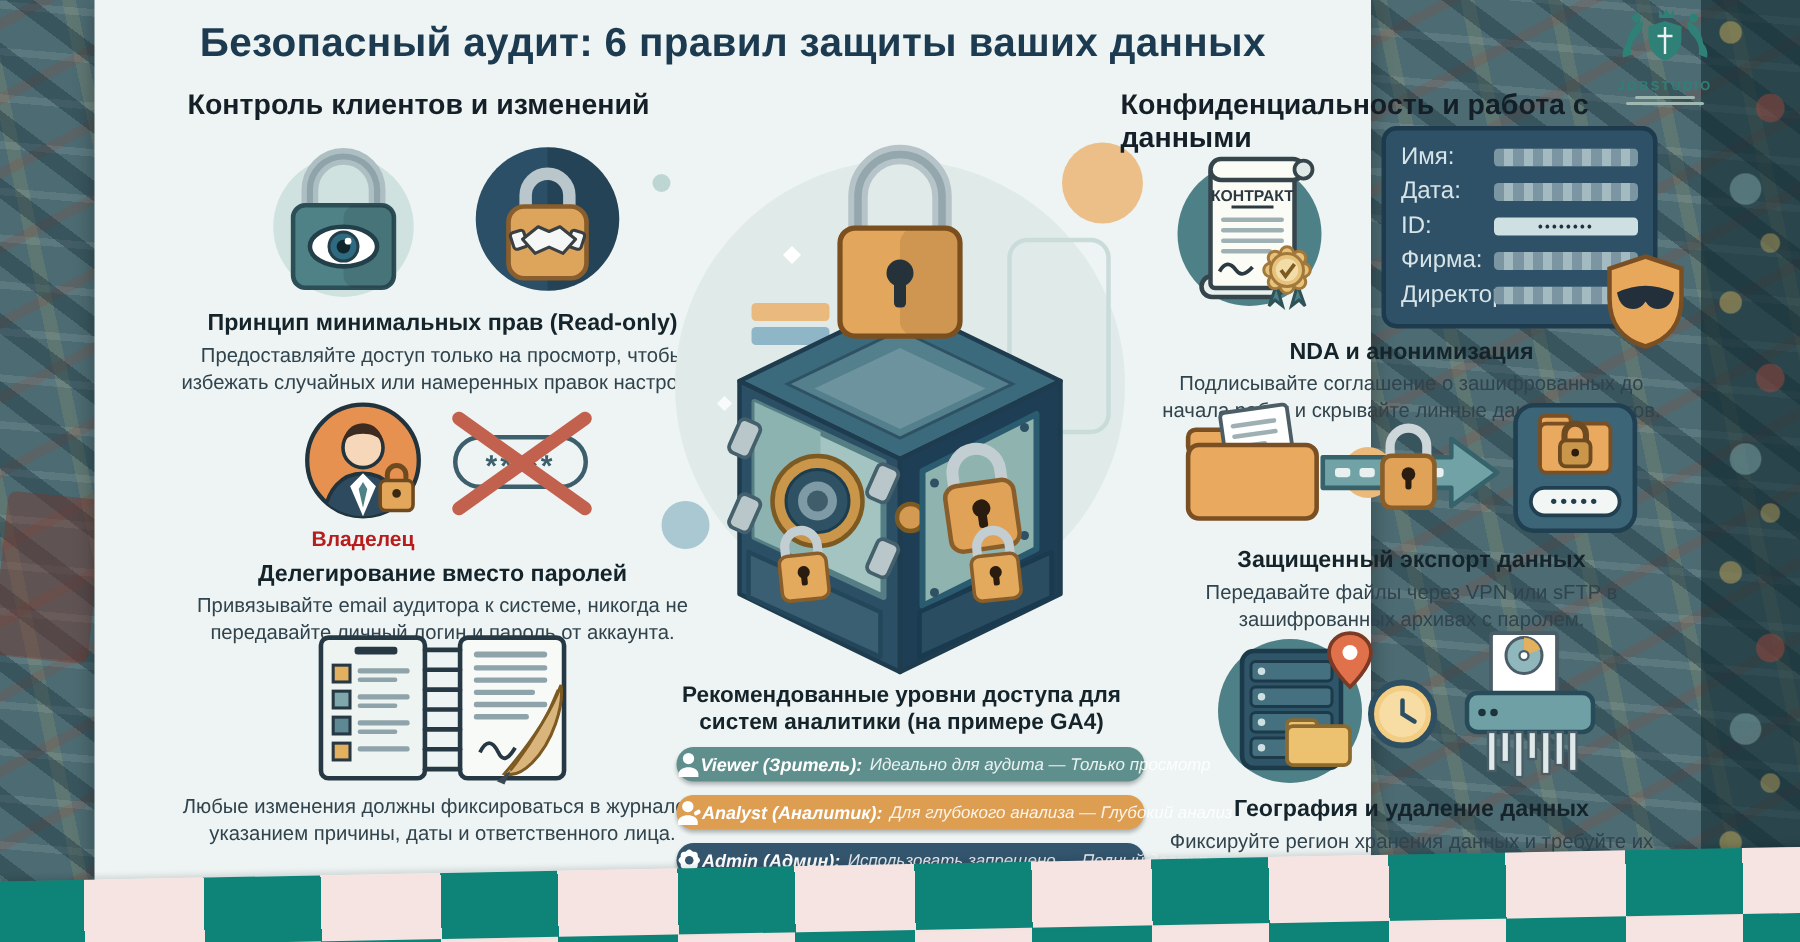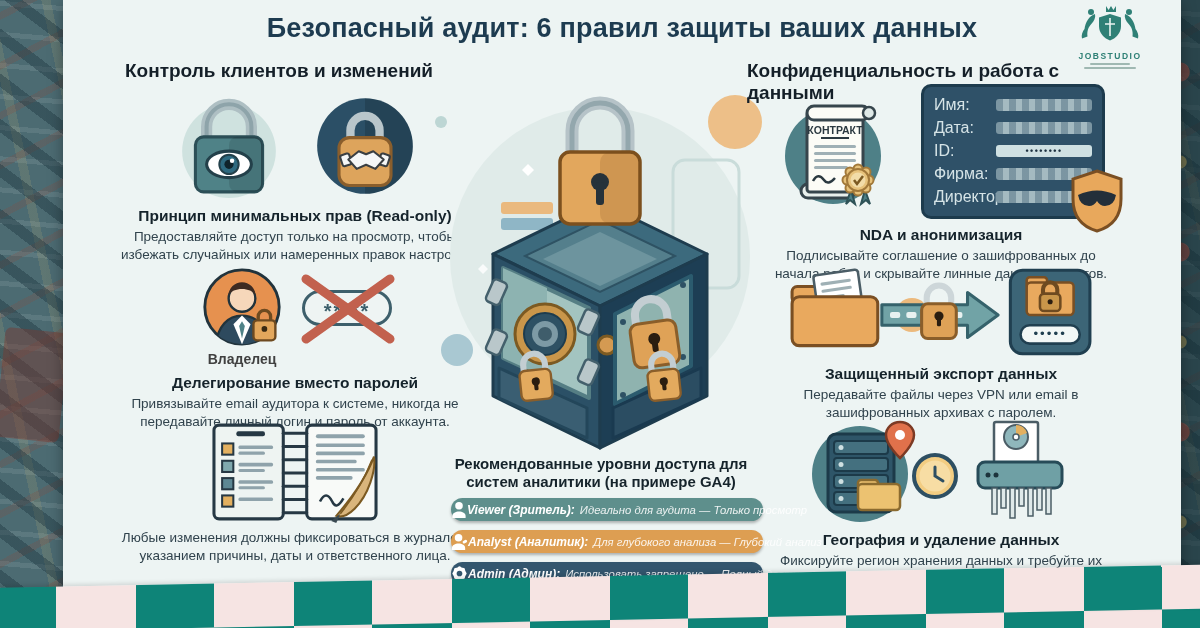--- a/index.html
+++ b/index.html
@@ -16,21 +16,21 @@
     background:rgba(14,38,46,.55);
     background-image:
       radial-gradient(circle at 30% 12%, rgba(214,182,92,.45) 0 7px, transparent 8px),
       radial-gradient(circle at 70% 40%, rgba(158,72,60,.5) 0 9px, transparent 10px),
       radial-gradient(circle at 45% 70%, rgba(126,168,170,.5) 0 10px, transparent 11px),
       radial-gradient(circle at 70% 90%, rgba(214,182,92,.4) 0 6px, transparent 7px);
     background-size:66px 180px;}
   .bg-left-red{position:absolute;left:0;top:330px;width:64px;height:110px;
     background:rgba(122,56,46,.45);transform:rotate(6deg);border-radius:6px;}
   
-  .card{position:absolute;left:63px;top:0;width:1118px;height:601px;
+  .card{position:absolute;left:63px;top:0;width:851px;height:601px;
     background:#edf4f3;box-shadow:0 4px 14px rgba(0,0,0,.35);}
   .title{position:absolute;top:13px;left:0;width:100%;text-align:center;
     font-size:27px;font-weight:700;color:#1d3b50;letter-spacing:.2px;}
   
   .logo{position:absolute;left:1012px;top:4px;width:70px;text-align:center;}
   .logo-text{font-size:8.5px;font-weight:700;letter-spacing:1.5px;color:#2f8076;margin-top:1px;}
   .logo-line{height:2px;background:#9fb8b2;border-radius:1px;margin:2px auto 0;}
   .logo-line.l1{width:40px;} .logo-line.l2{width:52px;}
   
   .col{position:absolute;top:0;height:601px;}
@@ -38,21 +38,21 @@
   .col-center{left:368px;width:340px;}
   .col-right{left:680px;width:396px;}
   .col-header{position:absolute;top:60px;font-size:19px;font-weight:700;color:#141f28;}
   .col-left .col-header{left:32px;}
   .col-right .col-header{left:4px;}
   .sec{position:absolute;left:0;right:0;text-align:center;}
   .icon-row{display:flex;justify-content:center;align-items:flex-start;}
   .sec-heading{font-size:15.5px;font-weight:700;color:#15232b;margin-top:7px;}
   .sec-body{font-size:13.5px;color:#31434d;line-height:1.32;margin:3px auto 0;width:368px;}
   .avatar-block{display:flex;flex-direction:column;align-items:center;width:100px;}
-  .avatar-label{font-size:14px;font-weight:700;color:#404040;margin-top:3px;text-align:center;}
+  .avatar-label{font-size:14px;font-weight:700;color:#b91c1c;margin-top:3px;text-align:center;}
   .pwd-wrap{position:relative;margin-top:24px;width:96px;}
   .pwd-pill{width:90px;height:36px;border:3.5px solid #3d5f6b;border-radius:19px;
     background:#eef4f3;display:flex;align-items:center;justify-content:center;
     font-weight:700;font-size:20px;letter-spacing:2px;color:#3d5f6b;padding-top:7px;box-sizing:border-box;}
   .pwd-x{position:absolute;left:-10px;top:-16px;width:112px;height:70px;}
   
   .ga4-heading{position:absolute;top:455px;left:10px;width:320px;text-align:center;
     font-size:15px;font-weight:700;color:#15232b;line-height:1.22;}
   .bars{position:absolute;top:498px;left:20px;width:312px;font-style:italic;}
   .bar{display:flex;align-items:center;height:23px;border-radius:12px;margin-bottom:9px;
@@ -440,21 +440,21 @@
             <g transform="translate(257,24)">
               <path d="M-7 1 v-4 a7 7 0 0 1 14 0 v4" stroke="#6e4a20" stroke-width="4" fill="none"></path>
               <rect x="-10" y="1" width="20" height="17" rx="4" fill="#c9964a" stroke="#6e4a20" stroke-width="2.5"></rect>
               <circle cx="0" cy="9" r="2.5" fill="#2a1d10"></circle>
             </g>
             <rect x="228" y="56" width="58" height="18" rx="9" fill="#f2f7f6" stroke="#203f50" stroke-width="2.5"></rect>
             <text x="257" y="69" font-size="13" letter-spacing="2" fill="#203f50" text-anchor="middle">•••••</text>
           </svg>
         </div>
         <div class="sec-heading">Защищенный экспорт данных</div>
-        <div class="sec-body" style="width:340px">Передавайте файлы через VPN или email в зашифрованных архивах с паролем.</div>
+        <div class="sec-body" style="width:340px">Передавайте файлы через VPN или sFTP в зашифрованных архивах с паролем.</div>
       </div>
 
       <div class="sec" style="top:420px">
         <div class="icon-row">
           <svg width="266" height="104" viewBox="0 0 266 104">
             <circle cx="52" cy="54" r="48" fill="#4e8087"></circle>
             <rect x="20" y="14" width="66" height="78" rx="8" fill="#2e5568" stroke="#1c3a49" stroke-width="3"></rect>
             <g fill="#44707f" stroke="#1c3a49" stroke-width="2">
               <rect x="26" y="21" width="54" height="13" rx="3"></rect>
               <rect x="26" y="38" width="54" height="13" rx="3"></rect>

